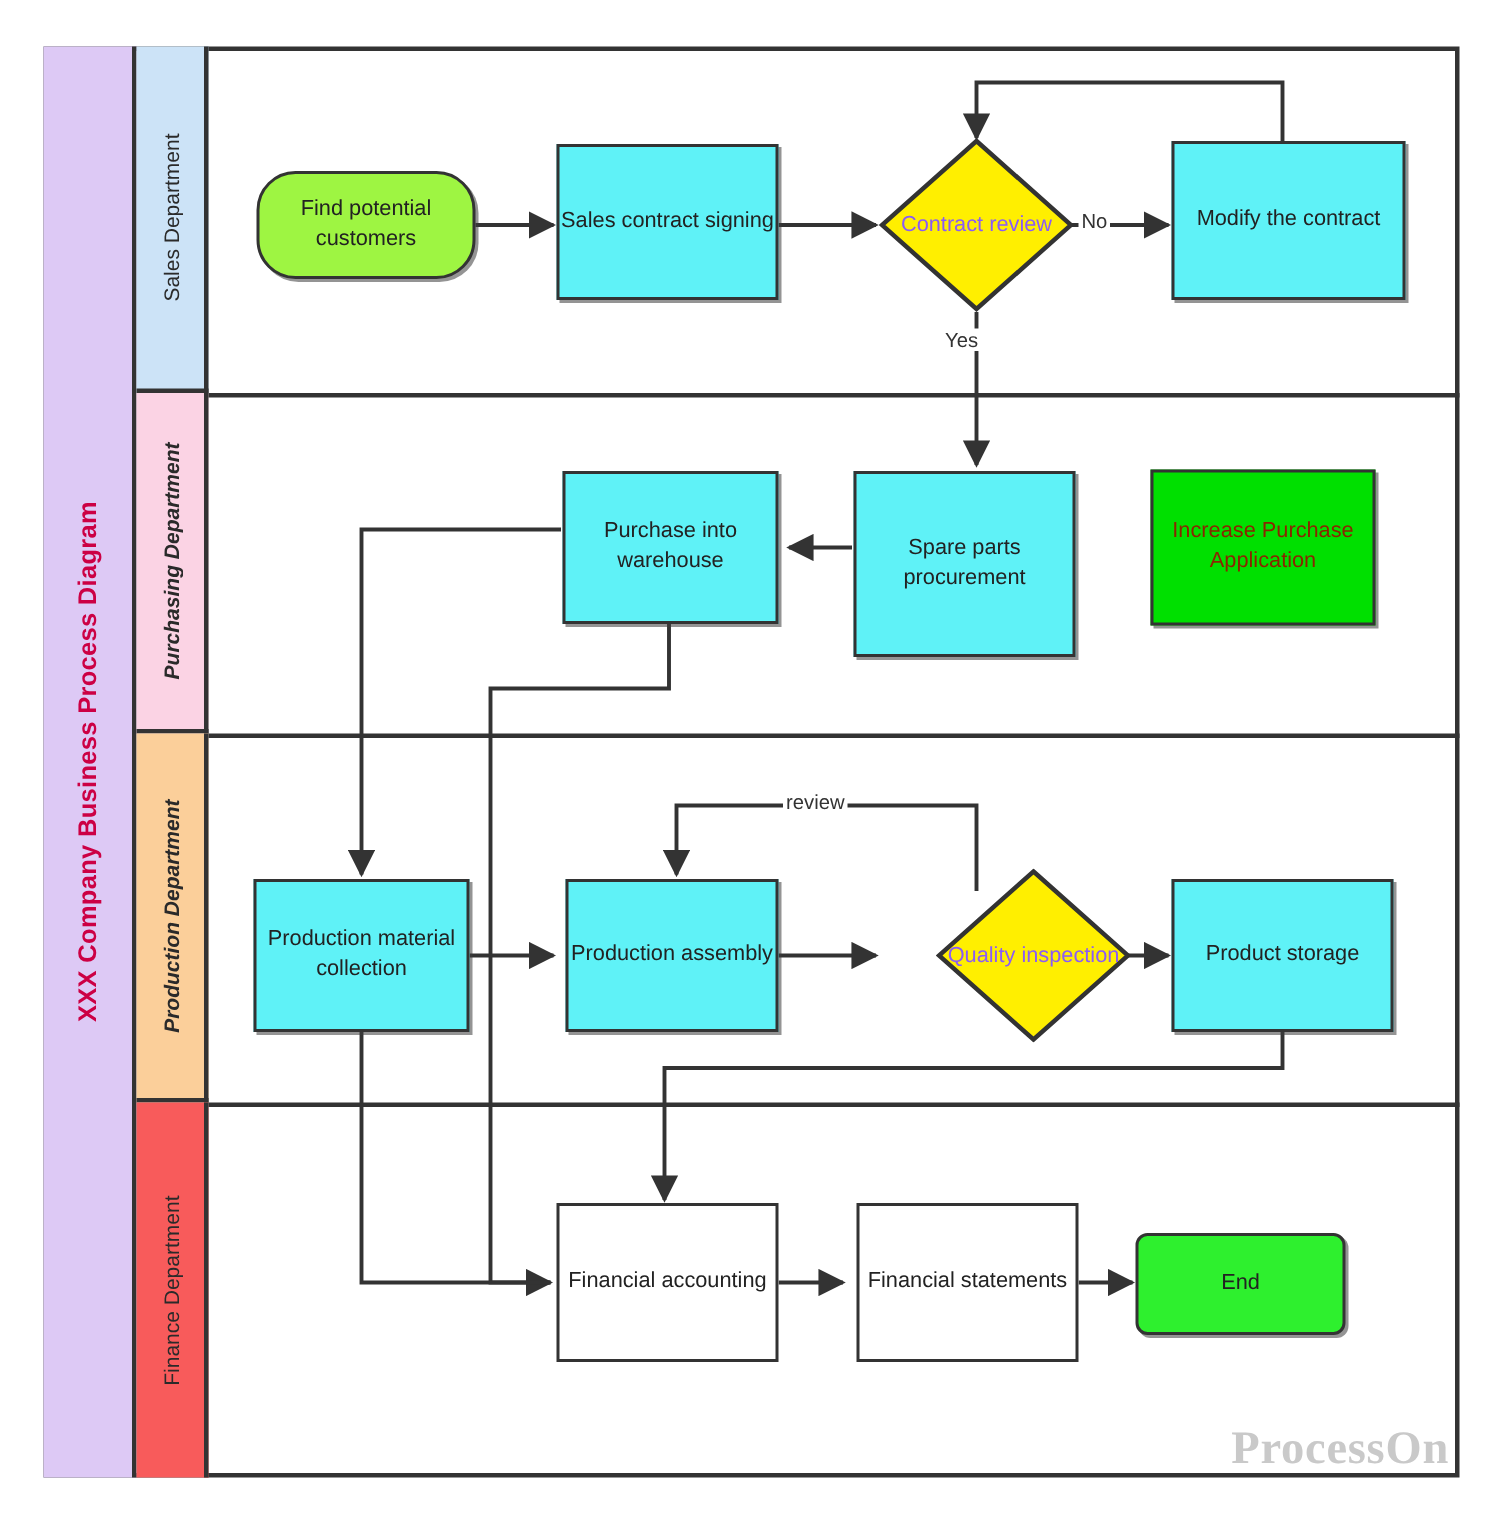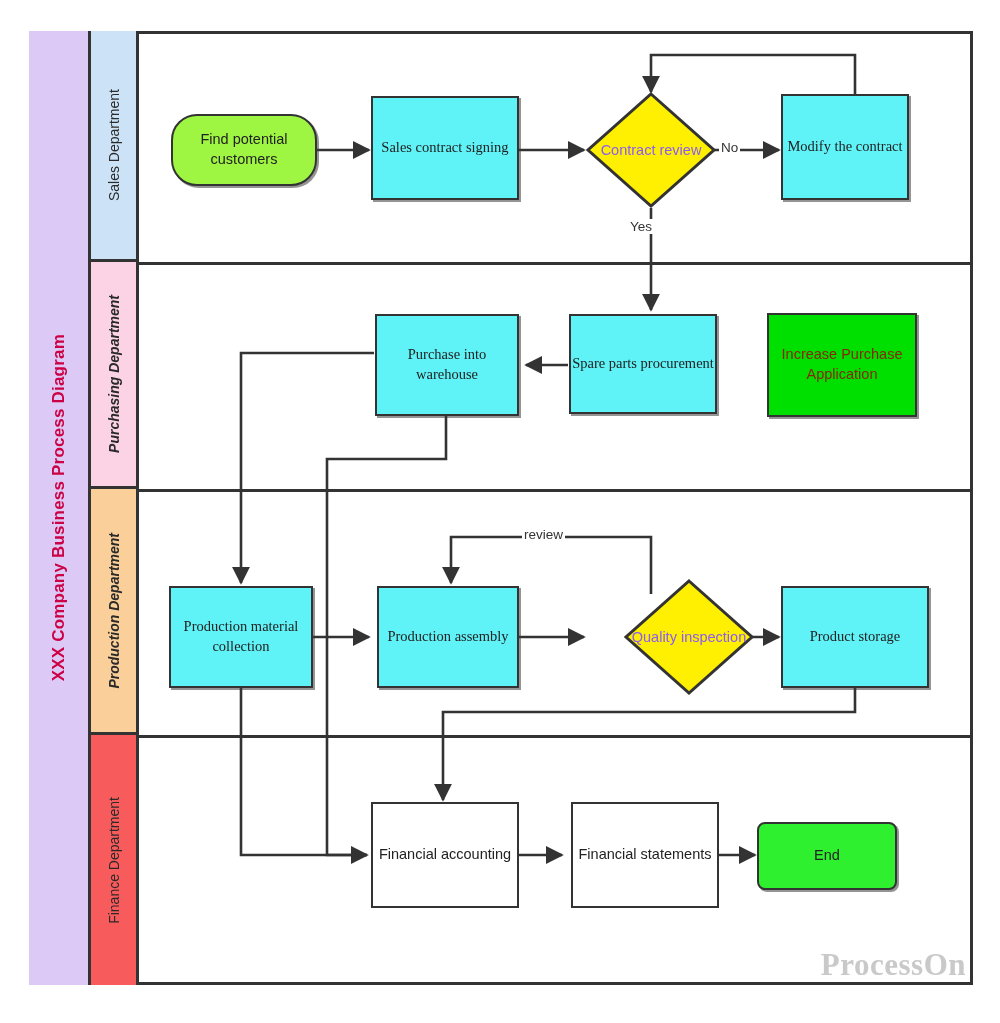--- a/index.html
+++ b/index.html
@@ -95,21 +95,21 @@
     display: flex;
     align-items: center;
     justify-content: center;
     text-align: center;
     font-size: 14.5px;
     line-height: 1.35;
     color: #222222;
     border: 2px solid #333333;
     box-shadow: 2px 2px 0 rgba(60,60,60,0.55);
   }
-  .node.process   { background: #5ff2f7; font-family: Liberation Serif, serif; }
+  .node.process   { background: #5ff2f7; }
   .node.plain     { background: #ffffff; box-shadow: none; }
   .node.terminator-start {
     background: #9ef542;
     border-radius: 26px;
   }
   .node.terminator-end {
     background: #2ef02e;
     border-radius: 8px;
   }
   .node.alert {
@@ -235,32 +235,32 @@
     <span>Sales contract signing</span>
   </div>
 
   <div class="decision" style="left:586px;top:92px;width:130px;height:116px;">
     <svg class="dshape" viewBox="0 0 130 116" xmlns="http://www.w3.org/2000/svg">
       <polygon points="65,2 128,58 65,114 2,58" fill="#ffef00" stroke="#333333" stroke-width="3"></polygon>
     </svg>
     <div class="dlabel">Contract review</div>
   </div>
 
-  <div class="node process" style="left:781px;top:94px;width:128px;height:106px;">
+  <div class="node process" style="left:781px;top:94px;width:156px;height:106px;">
     <span>Modify the contract</span>
   </div>
 
   <div class="edge-label" style="left:719px;top:140px;">No</div>
   <div class="edge-label" style="left:628px;top:219px;">Yes</div>
 
   <div class="node process" style="left:375px;top:314px;width:144px;height:102px;">
     <span>Purchase into warehouse</span>
   </div>
 
-  <div class="node process" style="left:569px;top:314px;width:148px;height:100px;">
+  <div class="node process" style="left:569px;top:314px;width:148px;height:124px;">
     <span>Spare parts procurement</span>
   </div>
 
   <div class="node alert" style="left:767px;top:313px;width:150px;height:104px;">
     <span>Increase Purchase Application</span>
   </div>
 
   <div class="node process" style="left:169px;top:586px;width:144px;height:102px;">
     <span>Production material collection</span>
   </div>

